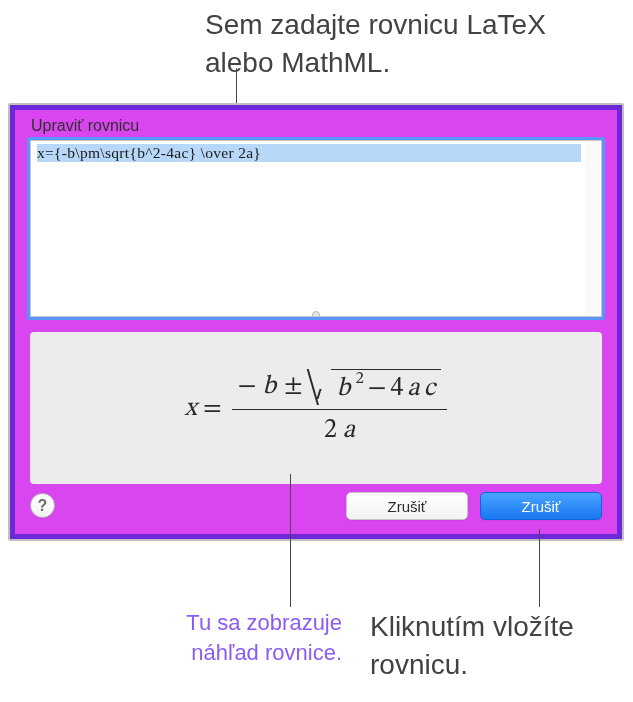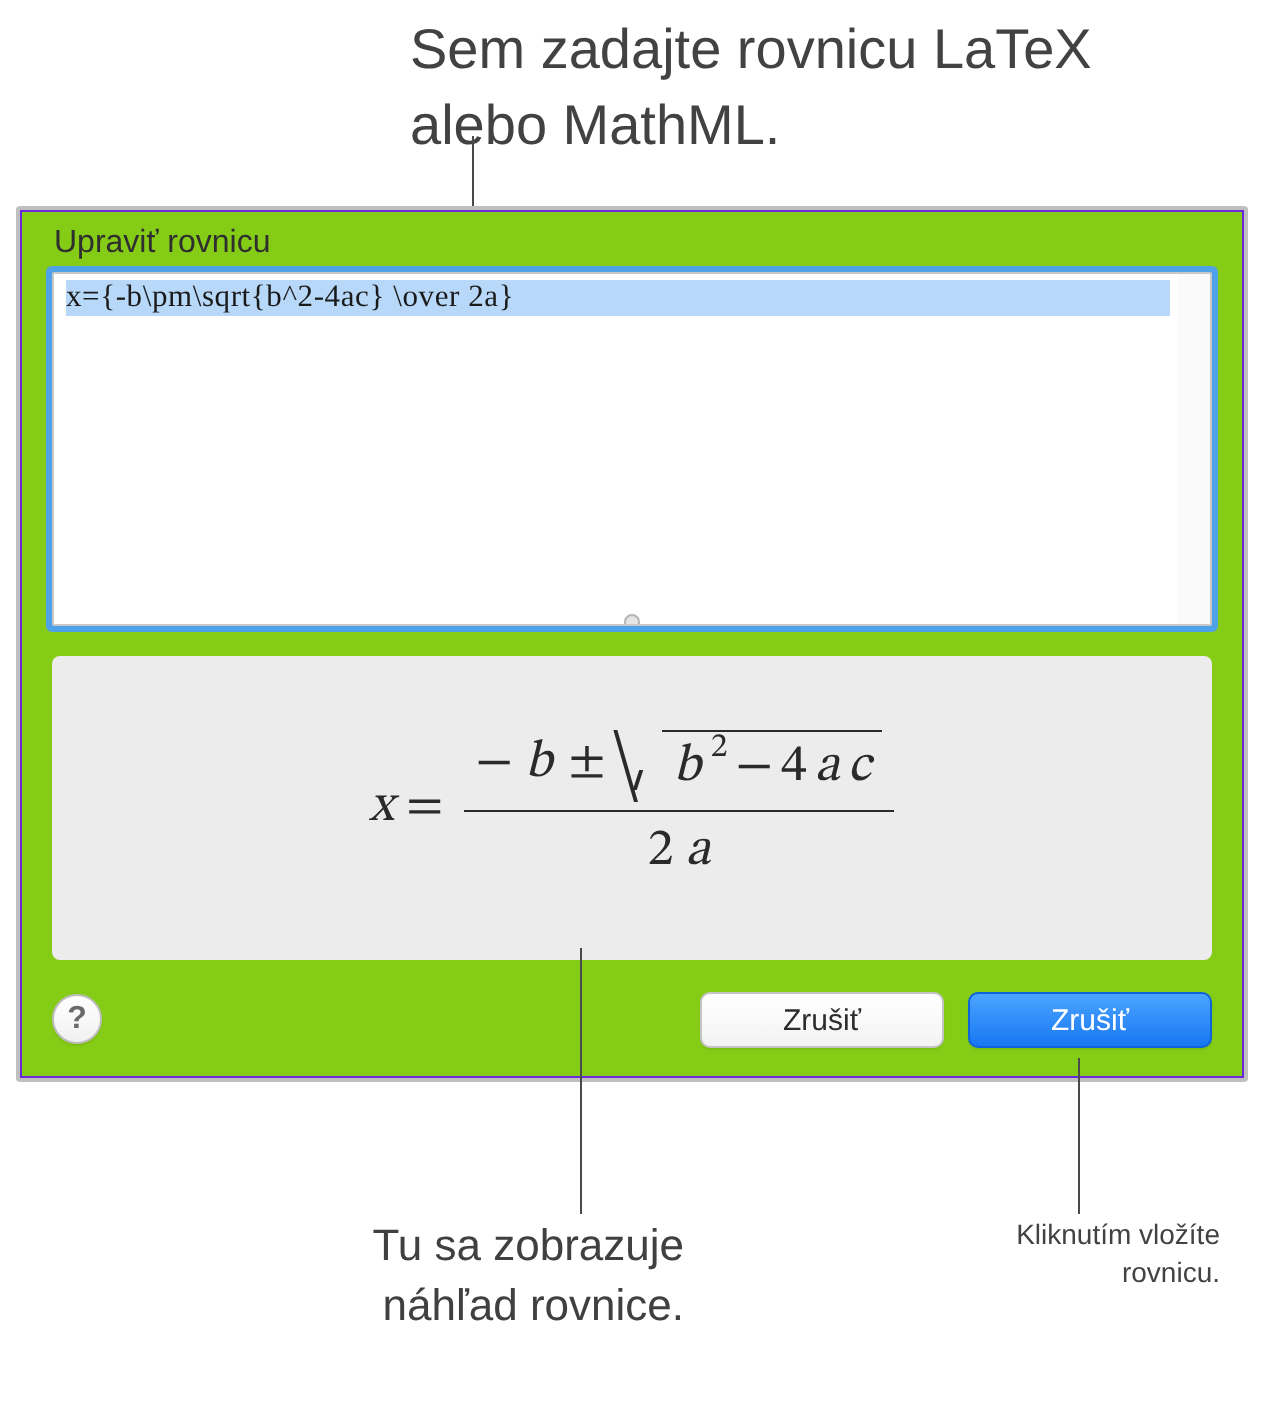--- a/index.html
+++ b/index.html
@@ -41,22 +41,22 @@
     border: 2px solid #bfbfbf;
     border-radius: 2px;
     overflow: hidden;
   }
   .dialog-inner {
     position: absolute;
     left: 0;
     right: 0;
     top: 0;
     bottom: 0;
-    background: #84cc16;
-    border: 1px solid #6d28d9;
+    background: #d946ef;
+    border: 5px solid #6d28d9;
   }
 
   .dialog-title {
     position: absolute;
     left: 16px;
     top: 7px;
     font-size: 16px;
     color: #2f2f2f;
   }
 
@@ -251,41 +251,41 @@
     height: 133px;
     background: #4a4a4a;
   }
   .bottom-left-callout {
     position: absolute;
     left: 102px;
     top: 608px;
     width: 240px;
     font-size: 22px;
     line-height: 1.35;
-    color: #404040;
+    color: #8b5cf6;
     text-align: right;
   }
 
   .bottom-right-line {
     position: absolute;
     left: 539px;
     top: 529px;
     width: 1px;
     height: 78px;
     background: #4a4a4a;
   }
   .bottom-right-callout {
     position: absolute;
     left: 370px;
     top: 608px;
     width: 240px;
-    font-size: 14px;
+    font-size: 28px;
     line-height: 1.35;
     color: #424242;
-    text-align: right;
+    text-align: left;
   }
 </style>
 </head>
 <body>
 
 <div class="top-callout">Sem zadajte rovnicu LaTeX<br>alebo MathML.</div>
 <div class="top-callout-line"></div>
 
 <div class="dialog-outer">
   <div class="dialog-inner">

